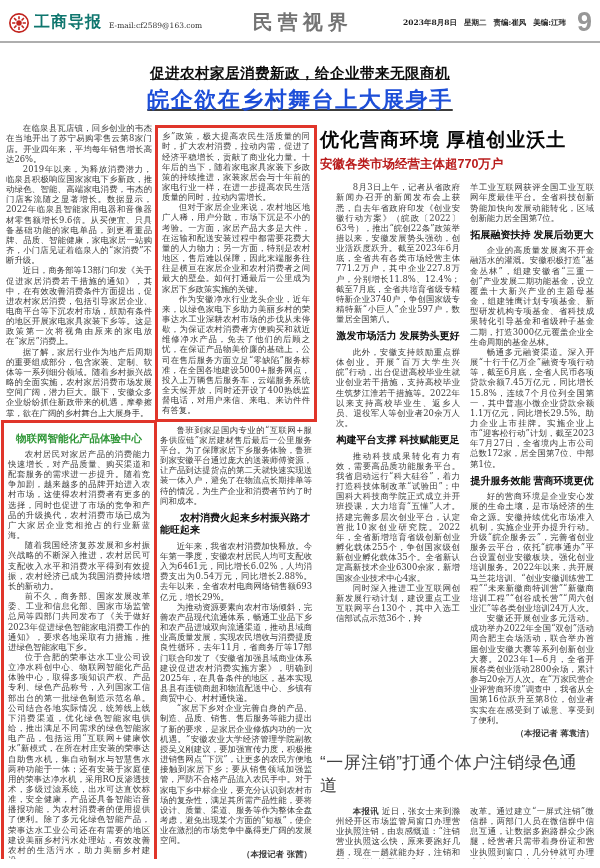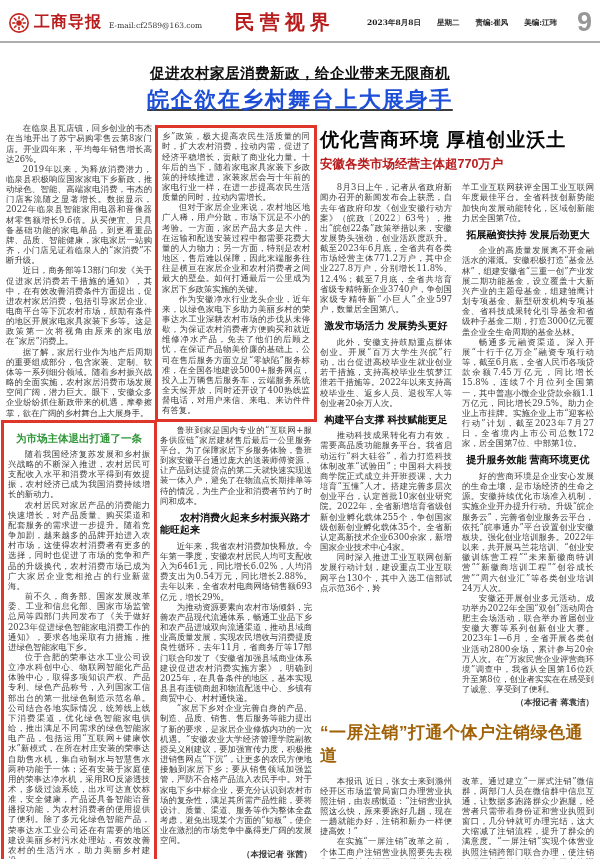--- a/index.html
+++ b/index.html
@@ -1,24 +1,24 @@
 <!DOCTYPE html>
 <html><head>
 <meta charset="utf-8">
 <style>
   html,body{margin:0;padding:0;background:#e9e9e9;}
   .page{position:relative;width:600px;height:868px;margin:0 auto;background:#ffffff;
         font-family:"DejaVu Serif", serif;color:#3c3c3c;overflow:hidden;box-sizing:border-box;}
   
   .masthead{display:flex;align-items:center;padding:9px 8px 5px 8px;border-bottom:2.5px solid #aeaeae;}
   .brand{display:flex;align-items:center;gap:4px;}
-  .brand-name{color:#b91c1c;font-size:16px;font-weight:900;font-family:"Liberation Sans",sans-serif;letter-spacing:1px;white-space:nowrap;}
+  .brand-name{color:#0f766e;font-size:16px;font-weight:900;font-family:"Liberation Sans",sans-serif;letter-spacing:1px;white-space:nowrap;}
   .brand-email{font-size:7.5px;color:#333;margin-left:3px;margin-top:5px;white-space:nowrap;}
-  .section-name{flex:1;text-align:center;color:#b91c1c;font-size:20px;font-weight:bold;letter-spacing:5px;white-space:nowrap;}
-  .issue-info{display:flex;align-items:center;gap:16px;font-size:7.5px;font-weight:bold;color:#1d1d1d;white-space:nowrap;}
+  .section-name{flex:1;text-align:center;color:#737373;font-size:20px;font-weight:bold;letter-spacing:5px;white-space:nowrap;}
+  .issue-info{display:flex;align-items:center;gap:7px;font-size:7.5px;font-weight:bold;color:#1d1d1d;white-space:nowrap;}
   .page-no{font-size:27px;color:#979797;font-weight:900;line-height:1;margin-left:4px;font-family:"Liberation Sans",sans-serif;}
   
   .headline{text-align:center;padding:21px 0 7px 0;text-decoration:underline;}
   .kicker{font-size:14.5px;font-weight:bold;font-family:"Liberation Sans",sans-serif;color:#0c0c0c;margin-bottom:5px;letter-spacing:.5px;}
   .main-title{font-size:22px;font-weight:900;font-family:"Liberation Sans",sans-serif;margin:0;letter-spacing:1.5px;color:#1d4ed8;line-height:1.1;}
   
   .content{display:flex;gap:8px;padding:4px 6px 0 6px;height:736px;overflow:hidden;}
   .col{min-width:0;}
   .col1{width:146px;display:flex;flex-direction:column;}
   .col2{width:152px;}
@@ -29,26 +29,26 @@
   .col1 .redbox{flex:1;}
   .subhead{font-family:"Liberation Sans",sans-serif;font-weight:bold;font-size:10px;text-align:center;
            margin:6px 0 4px 0;color:#101010;line-height:1.25;}
   .subhead.green{color:#2f9637;font-size:10.5px;}
   .subhead.left{text-align:left;text-indent:2em;}
   .byline{text-align:right !important;text-indent:0 !important;font-weight:bold;margin-top:3px !important;}
   
   .art2-title{font-size:19px;font-weight:900;font-family:"Liberation Sans",sans-serif;color:#060606;
               margin:4px 0 3px 0;letter-spacing:1px;}
   .art2-sub{font-size:12.5px;font-weight:bold;font-family:"Liberation Sans",sans-serif;color:#b91c1c;margin:0 0 9px 0;}
-  .cols{display:flex;gap:10px;}
+  .cols{display:flex;gap:10px;margin-left:16px;}
   .subcol{flex:1;min-width:0;}
   .art3{margin-top:13px;}
-  .art3-title{font-size:17px;font-weight:700;font-family:"Liberation Sans",sans-serif;color:#a16207;
+  .art3-title{font-size:17px;font-weight:400;font-family:"Liberation Sans",sans-serif;color:#404040;
               margin:0 0 9px 0;letter-spacing:.5px;}
-  .lead{font-weight:normal;margin-right:3px;}
+  .lead{font-weight:bold;margin-right:3px;}
 </style>
 </head>
 <body>
 
 <div class="page">
 
   <div class="masthead">
     <div class="brand">
       <svg width="22" height="22" viewBox="0 0 24 24">
         <circle cx="12" cy="12" r="10" fill="none" stroke="#c2231d" stroke-width="1.8"></circle>
@@ -83,23 +83,23 @@
   </div>
 
   <div class="content">
 
     <div class="col col1">
       <p>在临泉县瓦店镇，回乡创业的韦杰在当地开出了苏宁易购零售云第8家门店。开业四年来，平均每年销售增长高达26%。</p>
       <p>2019年以来，为释放消费潜力，临泉县积极响应国家家电下乡新政，推动绿色、智能、高端家电消费，韦杰的门店客流随之显著增长。数据显示，2022年临泉县智能家用电器和音像器材零售额增长9.6倍。从买便宜、只具备基础功能的家电单品，到更看重品牌、品质、智能健康，家电家居一站购齐，小门店见证着临泉人的“家消费”不断升级。</p>
       <p>近日，商务部等13部门印发《关于促进家居消费若干措施的通知》，其中，在有效改善消费条件方面提出，促进农村家居消费，包括引导家居企业、电商平台等下沉农村市场，鼓励有条件的地区开展家电家具家装下乡等。这是政策第一次将视角由原来的家电放在“家居”消费上。</p>
       <p>据了解，家居行业作为地产后周期的重要组成部分，包含家装、定制、软体等一系列细分领域。随着乡村振兴战略的全面实施，农村家居消费市场发展空间广阔，潜力巨大。眼下，安徽众多企业纷纷抓住新政带来的机遇，摩拳擦掌，欲在广阔的乡村舞台上大展身手。</p>
       <div class="redbox">
-        <h3 class="subhead green">为市场主体退出打通了一条</h3>
+        <h3 class="subhead green">物联网智能化产品体验中心</h3>
+        <p>农村居民对家居产品的消费能力快速增长，对产品质量、购买渠道和配套服务的需求进一步提升。随着竞争加剧，越来越多的品牌开始进入农村市场，这使得农村消费者有更多的选择，同时也促进了市场的竞争和产品的升级换代，农村消费市场已成为广大家居企业竞相抢占的行业新蓝海。</p>
         <p>随着我国经济复苏发展和乡村振兴战略的不断深入推进，农村居民可支配收入水平和消费水平得到有效提振，农村经济已成为我国消费持续增长的新动力。</p>
-        <p>农村居民对家居产品的消费能力快速增长，对产品质量、购买渠道和配套服务的需求进一步提升。随着竞争加剧，越来越多的品牌开始进入农村市场，这使得农村消费者有更多的选择，同时也促进了市场的竞争和产品的升级换代，农村消费市场已成为广大家居企业竞相抢占的行业新蓝海。</p>
         <p>前不久，商务部、国家发展改革委、工业和信息化部、国家市场监管总局等四部门共同发布了《关于做好2023年促进绿色智能家电消费工作的通知》，要求各地采取有力措施，推进绿色智能家电下乡。</p>
         <p>位于合肥的荣事达水工业公司设立净水科创中心、物联网智能化产品体验中心，取得多项知识产权、产品专利、绿色产品称号，入列国家工信部出台的第一批绿色制造示范名单。公司结合各地实际情况，统筹线上线下消费渠道，优化绿色智能家电供给，推出满足不同需求的绿色智能家电产品，包括运用“互联网+健康饮水”新模式，在所在村庄安装的荣事达自助售水机，集自动制水与智慧售水两种功能于一体；还有安装于家庭使用的荣事达净水机，采用RO反渗透技术，多级过滤系统，出水可达直饮标准，安全健康，产品还具备智能语音播报功能，为农村消费者的使用提供了便利。除了多元化绿色智能产品，荣事达水工业公司还在有需要的地区建设美丽乡村污水处理站，有效改善农村的生活污水，助力美丽乡村建设。</p>
 
       </div>
     </div>
 
     <div class="col col2">
       <div class="redbox">
         <p class="noindent">乡”政策，极大提高农民生活质量的同时，扩大农村消费，拉动内需，促进了经济平稳增长，贡献了商业化力量。十年后的当下，随着家电家具家装下乡政策的持续推进，家装家居会与十年前的家电行业一样，在进一步提高农民生活质量的同时，拉动内需增长。</p>
         <p>但对于家居企业来说，农村地区地广人稀，用户分散，市场下沉是不小的考验。一方面，家居产品大多是大件，在运输和配送安装过程中都需要花费大量的人力物力；另一方面，特别是农村地区，售后难以保障，因此末端服务往往是横亘在家居企业和农村消费者之间最大的壁垒。如何打通最后一公里成为家居下乡政策实施的关键。</p>

